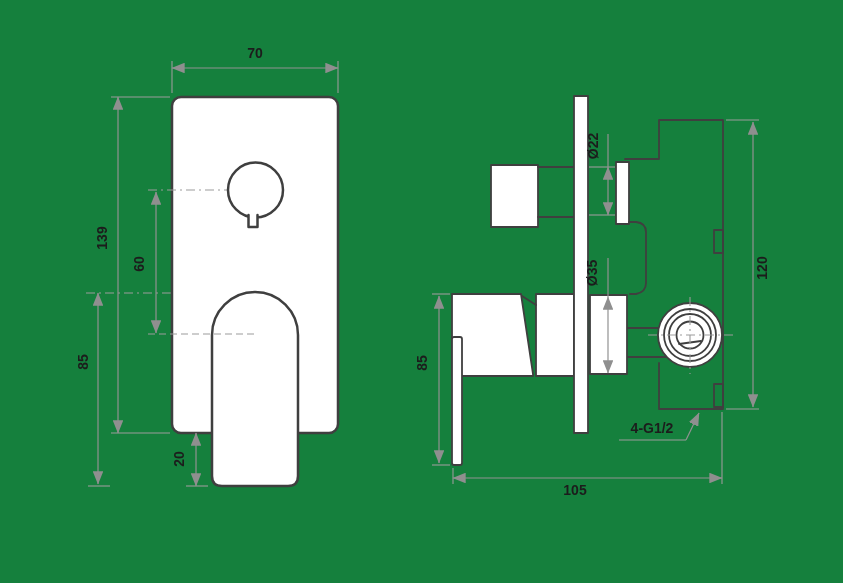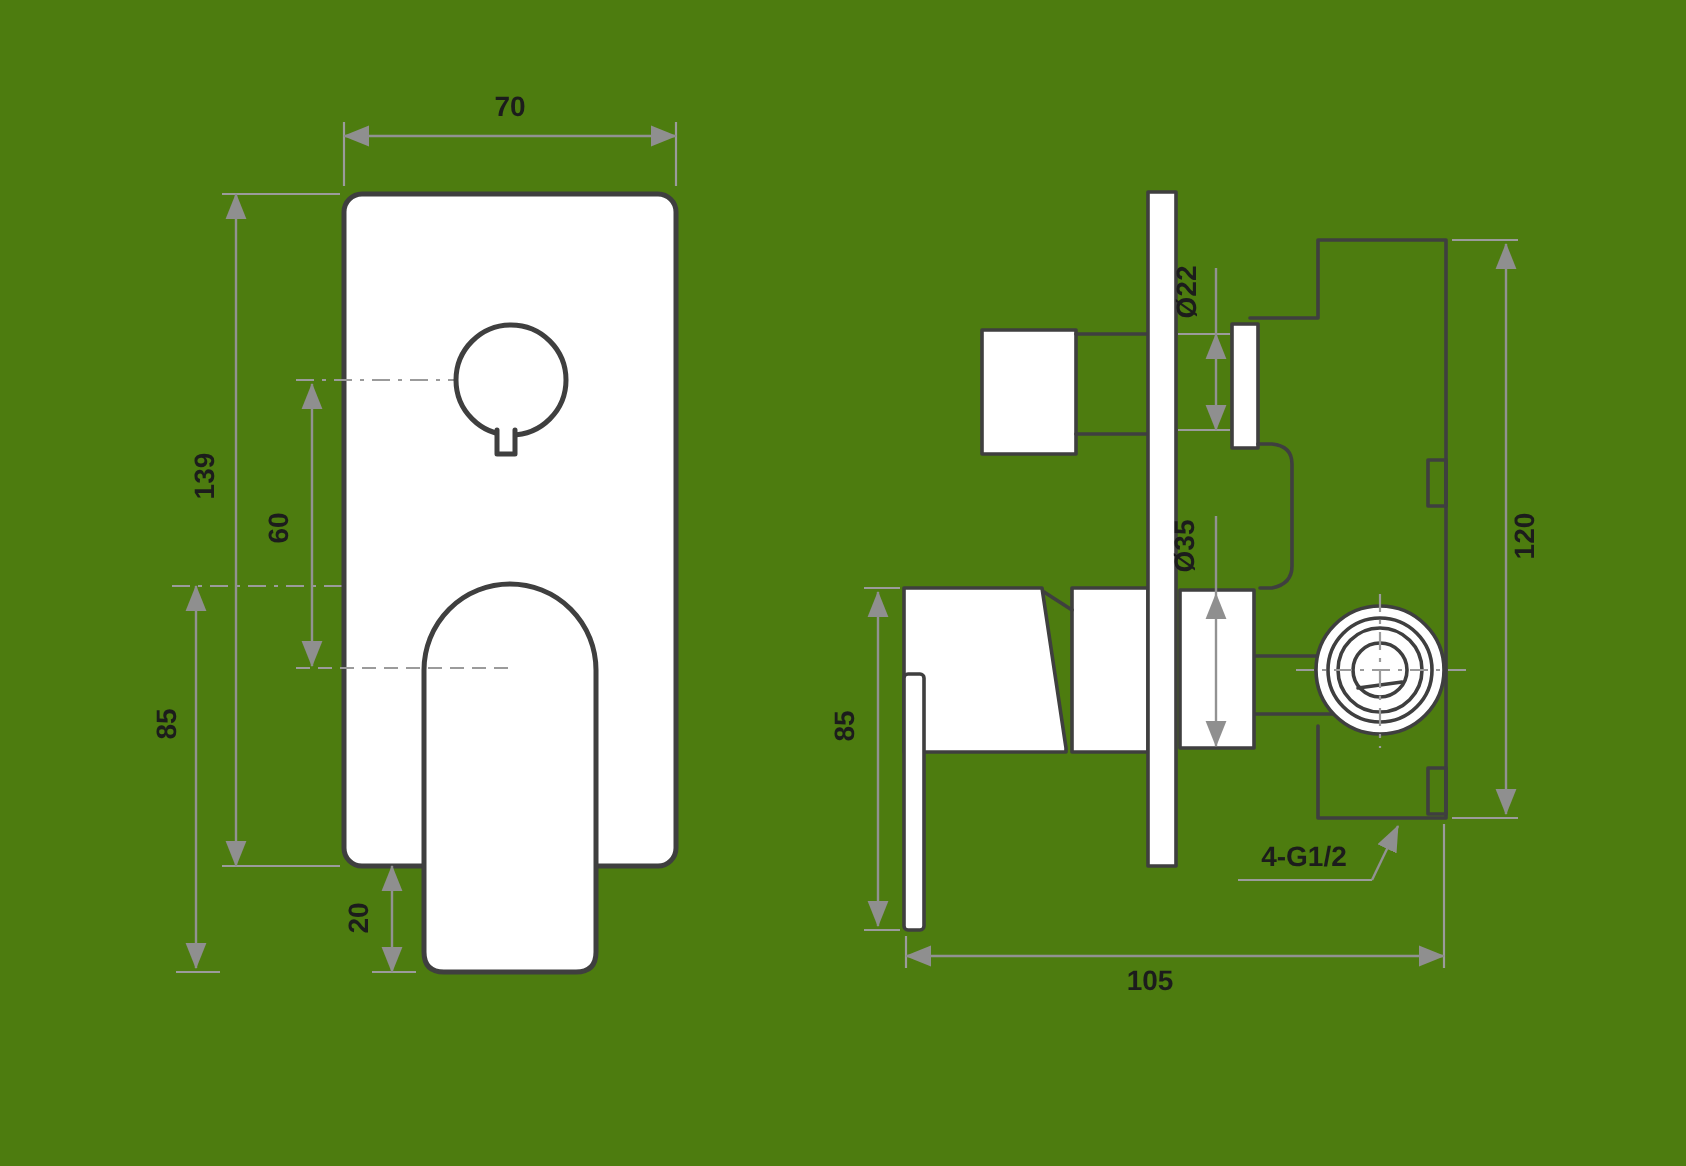--- a/index.html
+++ b/index.html
@@ -1,16 +1,16 @@
 <!DOCTYPE html>
 <html><head>
 <meta charset="utf-8">
 <style>
   html,body{margin:0;padding:0;background:#ffffff;}
-  .stage{position:relative;width:843px;height:583px;background:#4d7c0f;overflow:hidden;
+  .stage{position:relative;width:843px;height:583px;background:#15803d;overflow:hidden;
          font-family:"Liberation Sans", sans-serif;}
   svg{display:block}
   .geo{stroke:#3f3f3f;fill:none;stroke-width:1.8;stroke-linejoin:round;stroke-linecap:round;}
   .geo-thick{stroke:#3f3f3f;fill:none;stroke-width:2.5;stroke-linejoin:round;stroke-linecap:round;}
   .geo-fill{stroke:#3f3f3f;fill:#ffffff;stroke-width:1.8;stroke-linejoin:round;}
   .geo-fill-thick{stroke:#3f3f3f;fill:#ffffff;stroke-width:2.5;stroke-linejoin:round;}
   .mask{fill:#ffffff;stroke:none;}
   .dim{stroke:#929292;fill:none;stroke-width:1.2;}
   .ext{stroke:#9b9b9b;fill:none;stroke-width:1.1;}
   .cl{stroke:#9b9b9b;fill:none;stroke-width:1.1;stroke-dasharray:9 4 2 4;}

